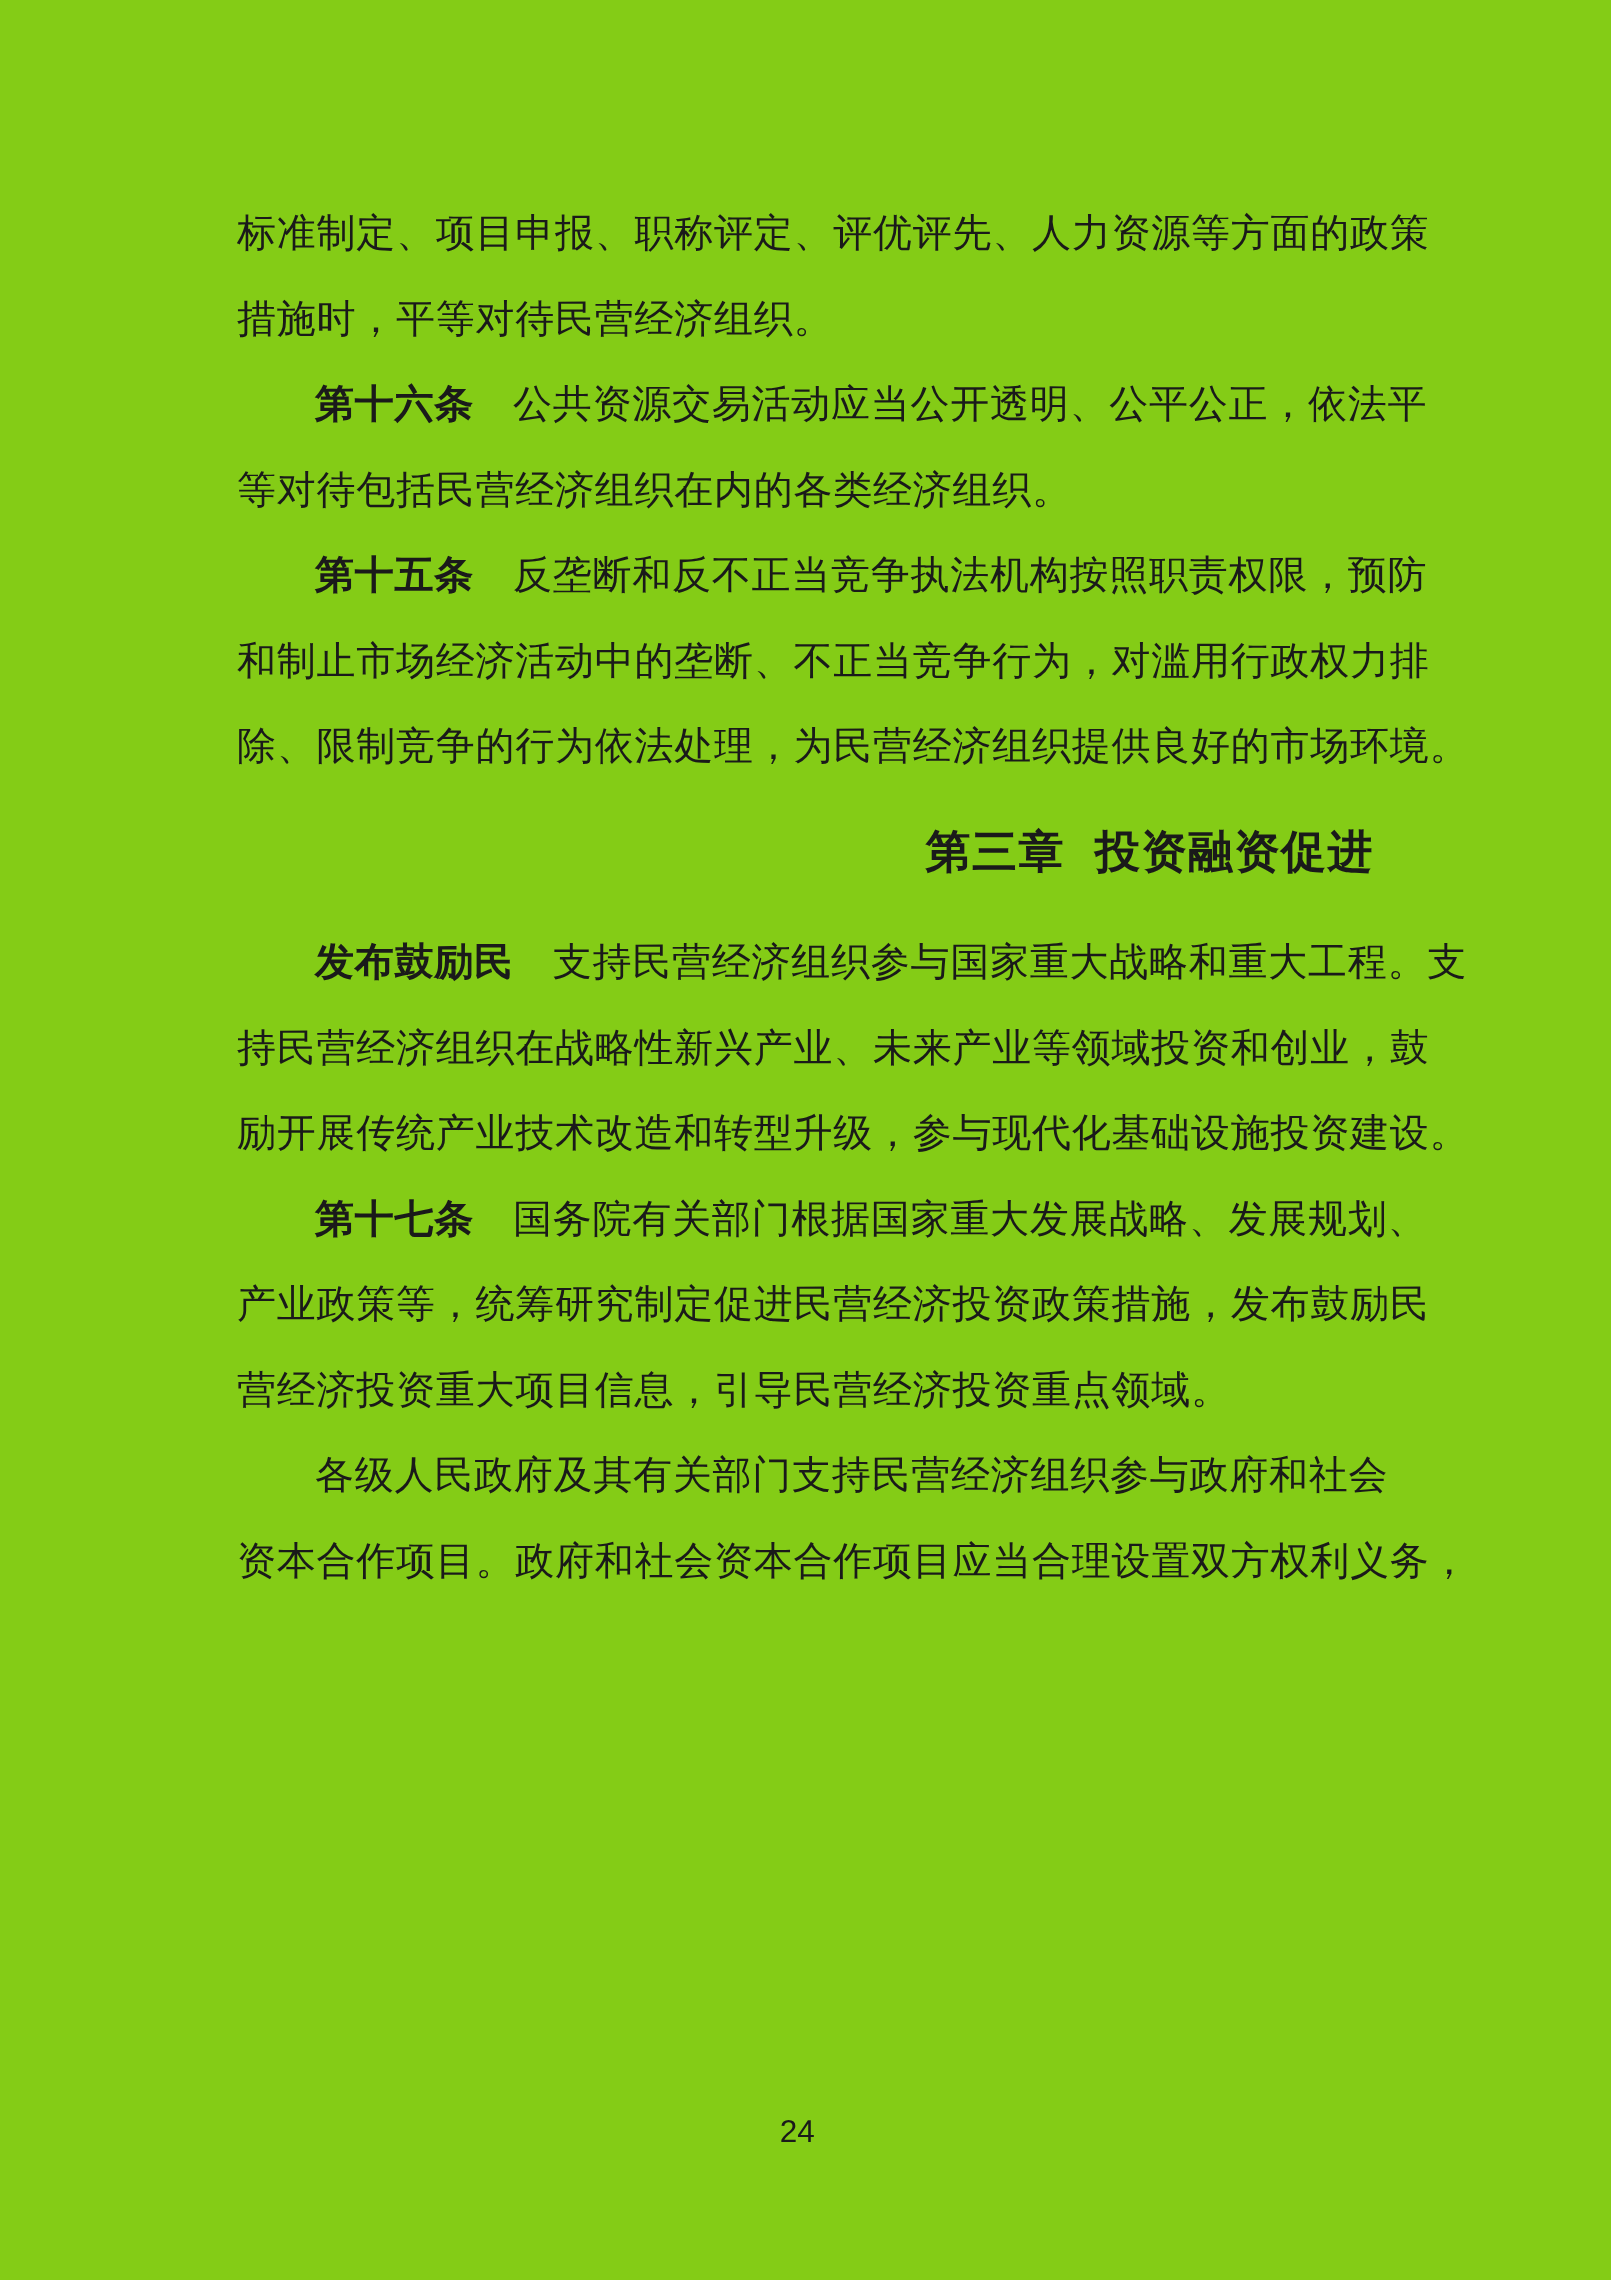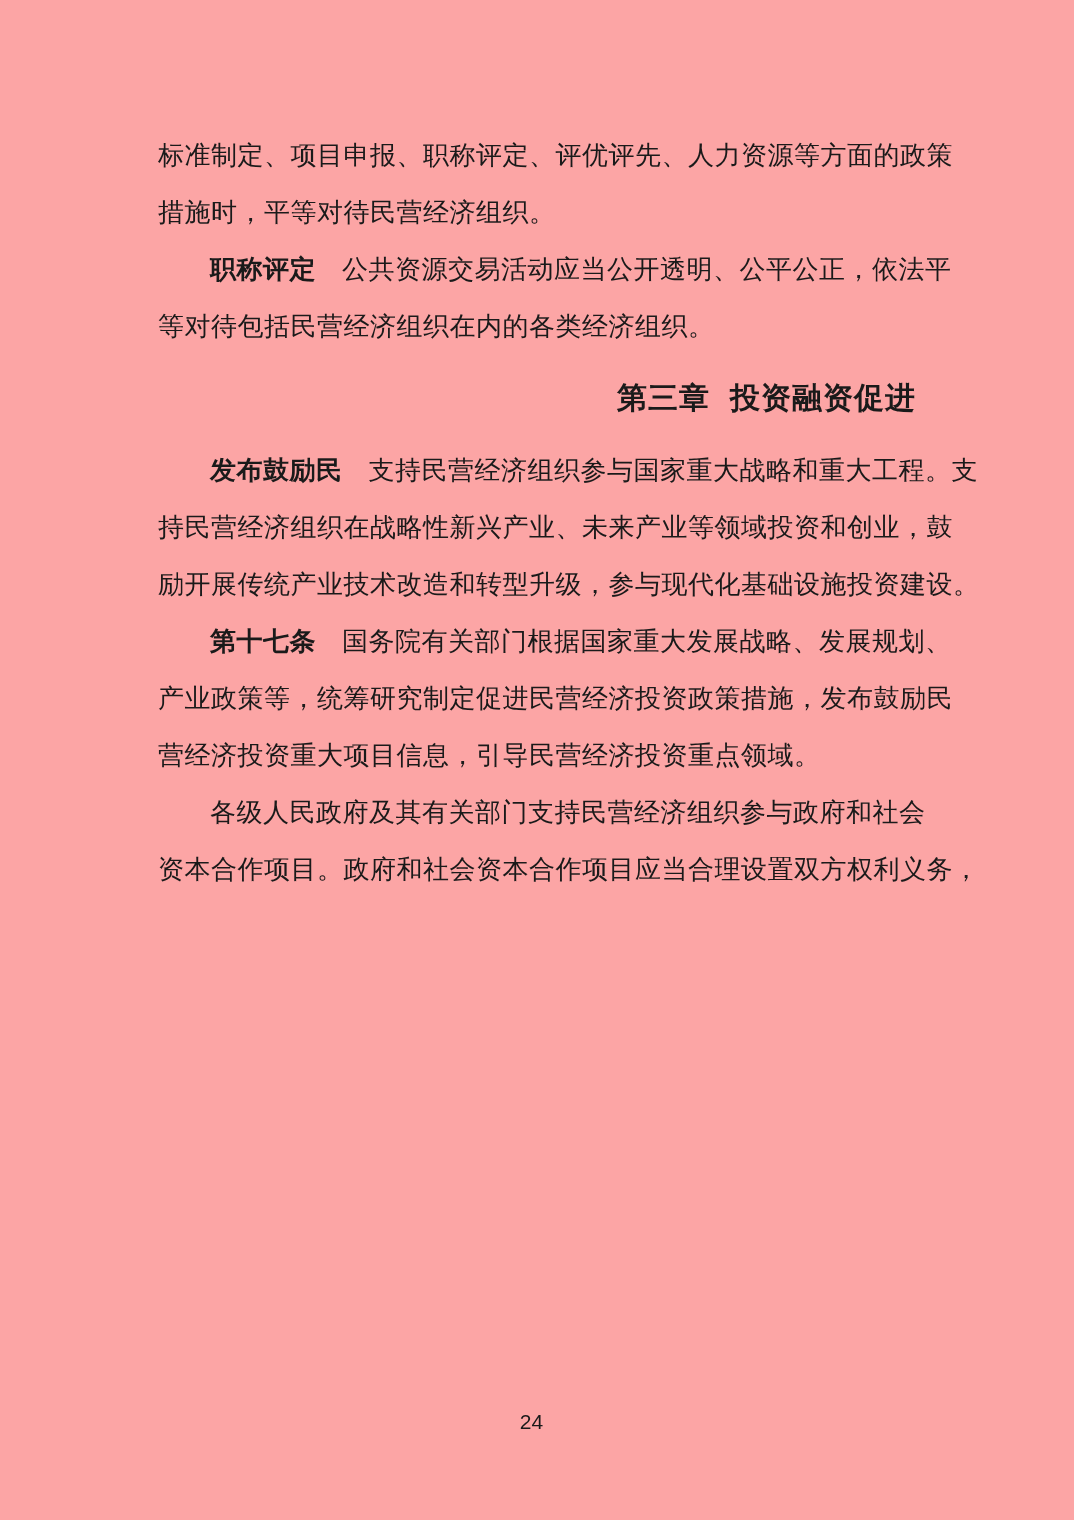--- a/index.html
+++ b/index.html
@@ -4,21 +4,21 @@
 <style>
   html, body {
     margin: 0;
     padding: 0;
     background: #ffffff;
   }
   .page {
     position: relative;
     width: 1074px;
     height: 1520px;
-    background: #fca5a5;
+    background: #84cc16;
     overflow: hidden;
     font-family: "Liberation Serif", "DejaVu Serif", serif;
     color: #1a1a1a;
   }
   .content {
     position: absolute;
     left: 158px;
     top: 127px;
     width: 830px;
     font-size: 26px;
@@ -61,22 +61,25 @@
     color: #1a1a1a;
   }
 </style>
 </head>
 <body>
 
 <div class="page">
   <div class="content">
     <p class="para">标准制定、项目申报、职称评定、评优评先、人力资源等方面的政策
 措施时，平等对待民营经济组织。</p>
-    <p class="para indent"><span class="article-label">职称评定</span><span>公共资源交易活动应当公开透明、公平公正，依法平
+    <p class="para indent"><span class="article-label">第十六条</span><span>公共资源交易活动应当公开透明、公平公正，依法平
 等对待包括民营经济组织在内的各类经济组织。</span></p>
+    <p class="para indent"><span class="article-label">第十五条</span><span>反垄断和反不正当竞争执法机构按照职责权限，预防
+和制止市场经济活动中的垄断、不正当竞争行为，对滥用行政权力排
+除、限制竞争的行为依法处理，为民营经济组织提供良好的市场环境。</span></p>
     <h2 class="chapter"><span class="chapter-label">第三章</span><span>投资融资促进</span></h2>
     <p class="para indent"><span class="article-label">发布鼓励民</span><span>支持民营经济组织参与国家重大战略和重大工程。支
 持民营经济组织在战略性新兴产业、未来产业等领域投资和创业，鼓
 励开展传统产业技术改造和转型升级，参与现代化基础设施投资建设。</span></p>
     <p class="para indent"><span class="article-label">第十七条</span><span>国务院有关部门根据国家重大发展战略、发展规划、
 产业政策等，统筹研究制定促进民营经济投资政策措施，发布鼓励民
 营经济投资重大项目信息，引导民营经济投资重点领域。</span></p>
     <p class="para indent">各级人民政府及其有关部门支持民营经济组织参与政府和社会
 资本合作项目。政府和社会资本合作项目应当合理设置双方权利义务，</p>
   </div>

